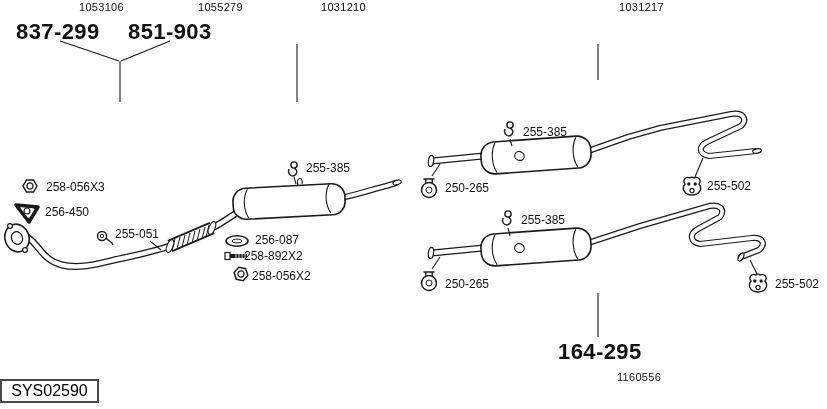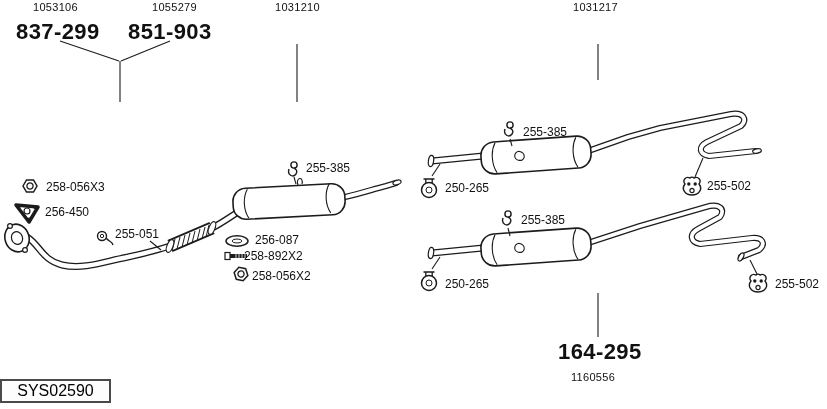--- a/index.html
+++ b/index.html
@@ -1,25 +1,25 @@
 <!DOCTYPE html>
 <html><head>
 <meta charset="utf-8">
 <style>
   * { margin:0; padding:0; box-sizing:border-box; }
   html,body { background:#fff; }
   body { font-family:"Liberation Sans", sans-serif; color:#111; }
   .stage { position:relative; width:827px; height:409px; background:#fff; overflow:hidden; }
   .stage svg { position:absolute; left:0; top:0; }
   .lbl { position:absolute; white-space:nowrap; color:#111; }
-  .ref  { font-size:11px; letter-spacing:0.3px; }
+  .ref  { font-size:11px; letter-spacing:0.3px;margin-left:46px; }
   .big  { font-size:22px; font-weight:700; letter-spacing:0.4px; }
   .sm   { font-size:12px; }
   .sysbox {
-    position:absolute; left:0; top:379px; width:111px; height:24px;
+    position:absolute; left:0; top:379px; width:99px; height:24px;
     border:2px solid #4a4a4a; background:#fdfdfd;
     display:flex; align-items:center; justify-content:center;
     font-size:16px; color:#000;
   }
   
   .thin   { fill:none; stroke:#1c1c1c; stroke-width:1.1; }
   .hatch  { fill:none; stroke:#1c1c1c; stroke-width:1; }
   .shape  { fill:#fff; stroke:#1c1c1c; stroke-width:1.6; }
   .shape2 { fill:#fff; stroke:#1c1c1c; stroke-width:1.2; }
   .pipe-o { fill:none; stroke:#1c1c1c; stroke-width:7;   stroke-linecap:round; stroke-linejoin:round; }

